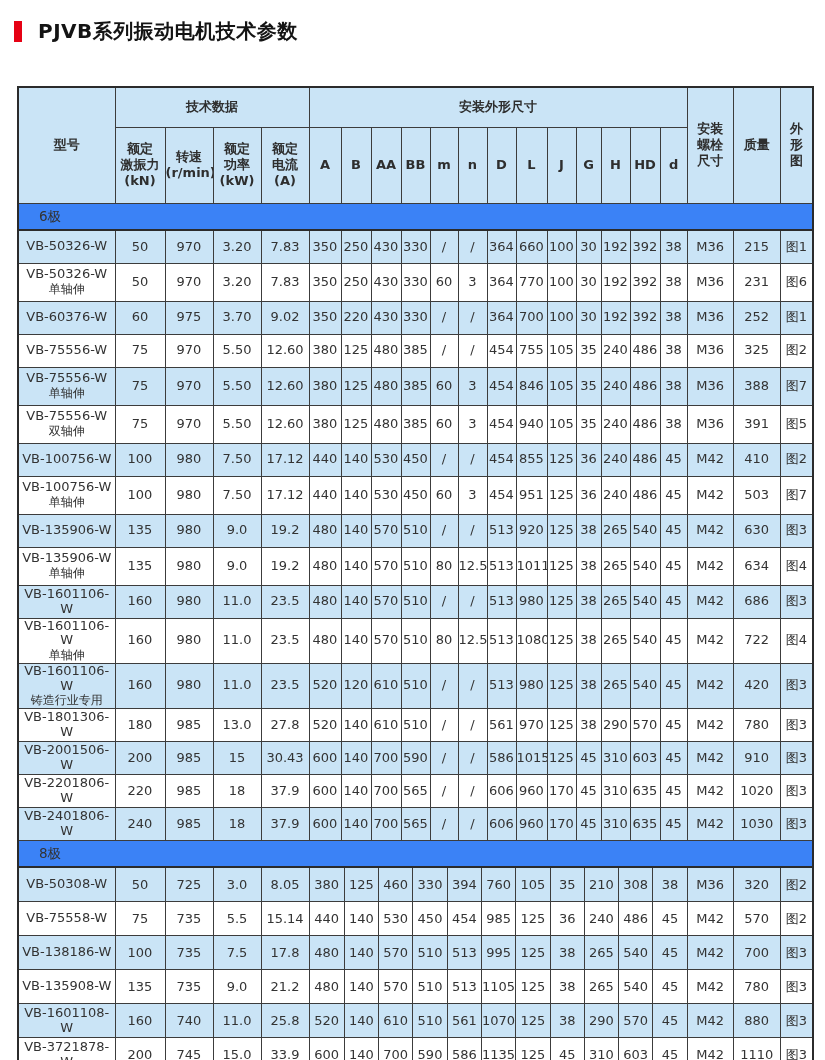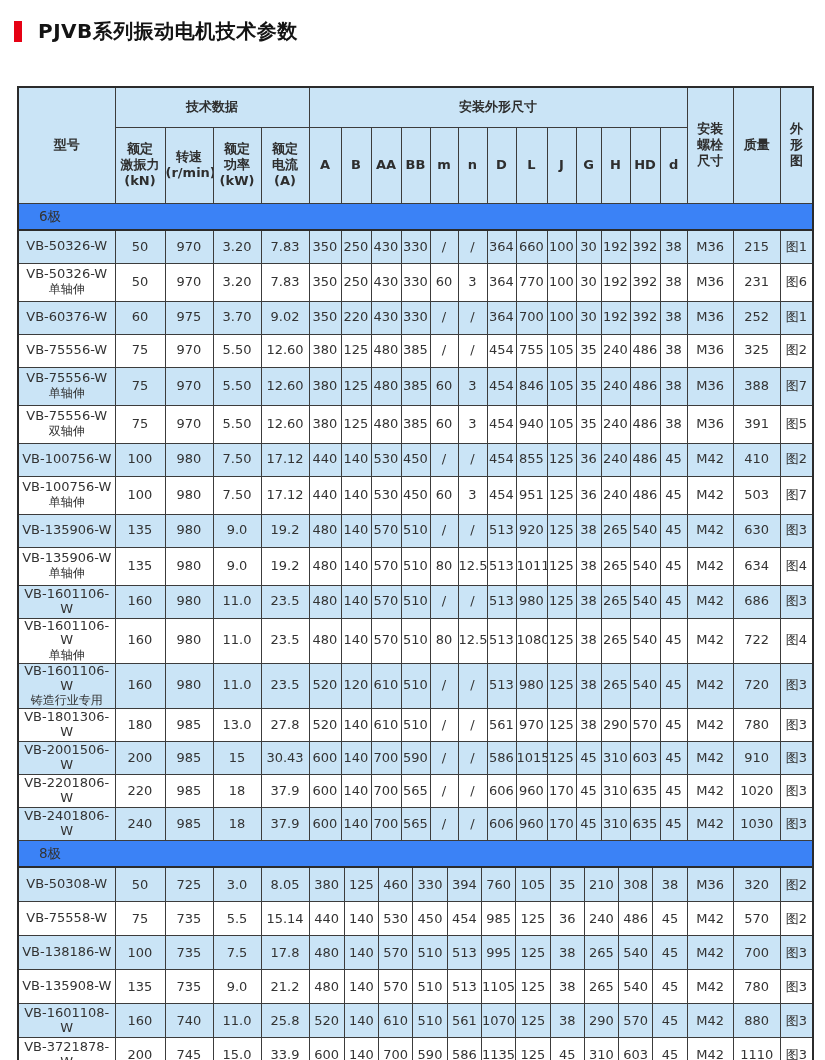--- a/index.html
+++ b/index.html
@@ -443,21 +443,21 @@
         <td>/</td>
         <td>/</td>
         <td>513</td>
         <td>980</td>
         <td>125</td>
         <td>38</td>
         <td>265</td>
         <td>540</td>
         <td>45</td>
         <td>M42</td>
-        <td>720</td>
+        <td>420</td>
         <td>图3</td>
       </tr>
       <tr>
         <td>
           <div class="model-main">VB-1801306-W</div>
         </td>
         <td>180</td>
         <td>985</td>
         <td>13.0</td>
         <td>27.8</td>

